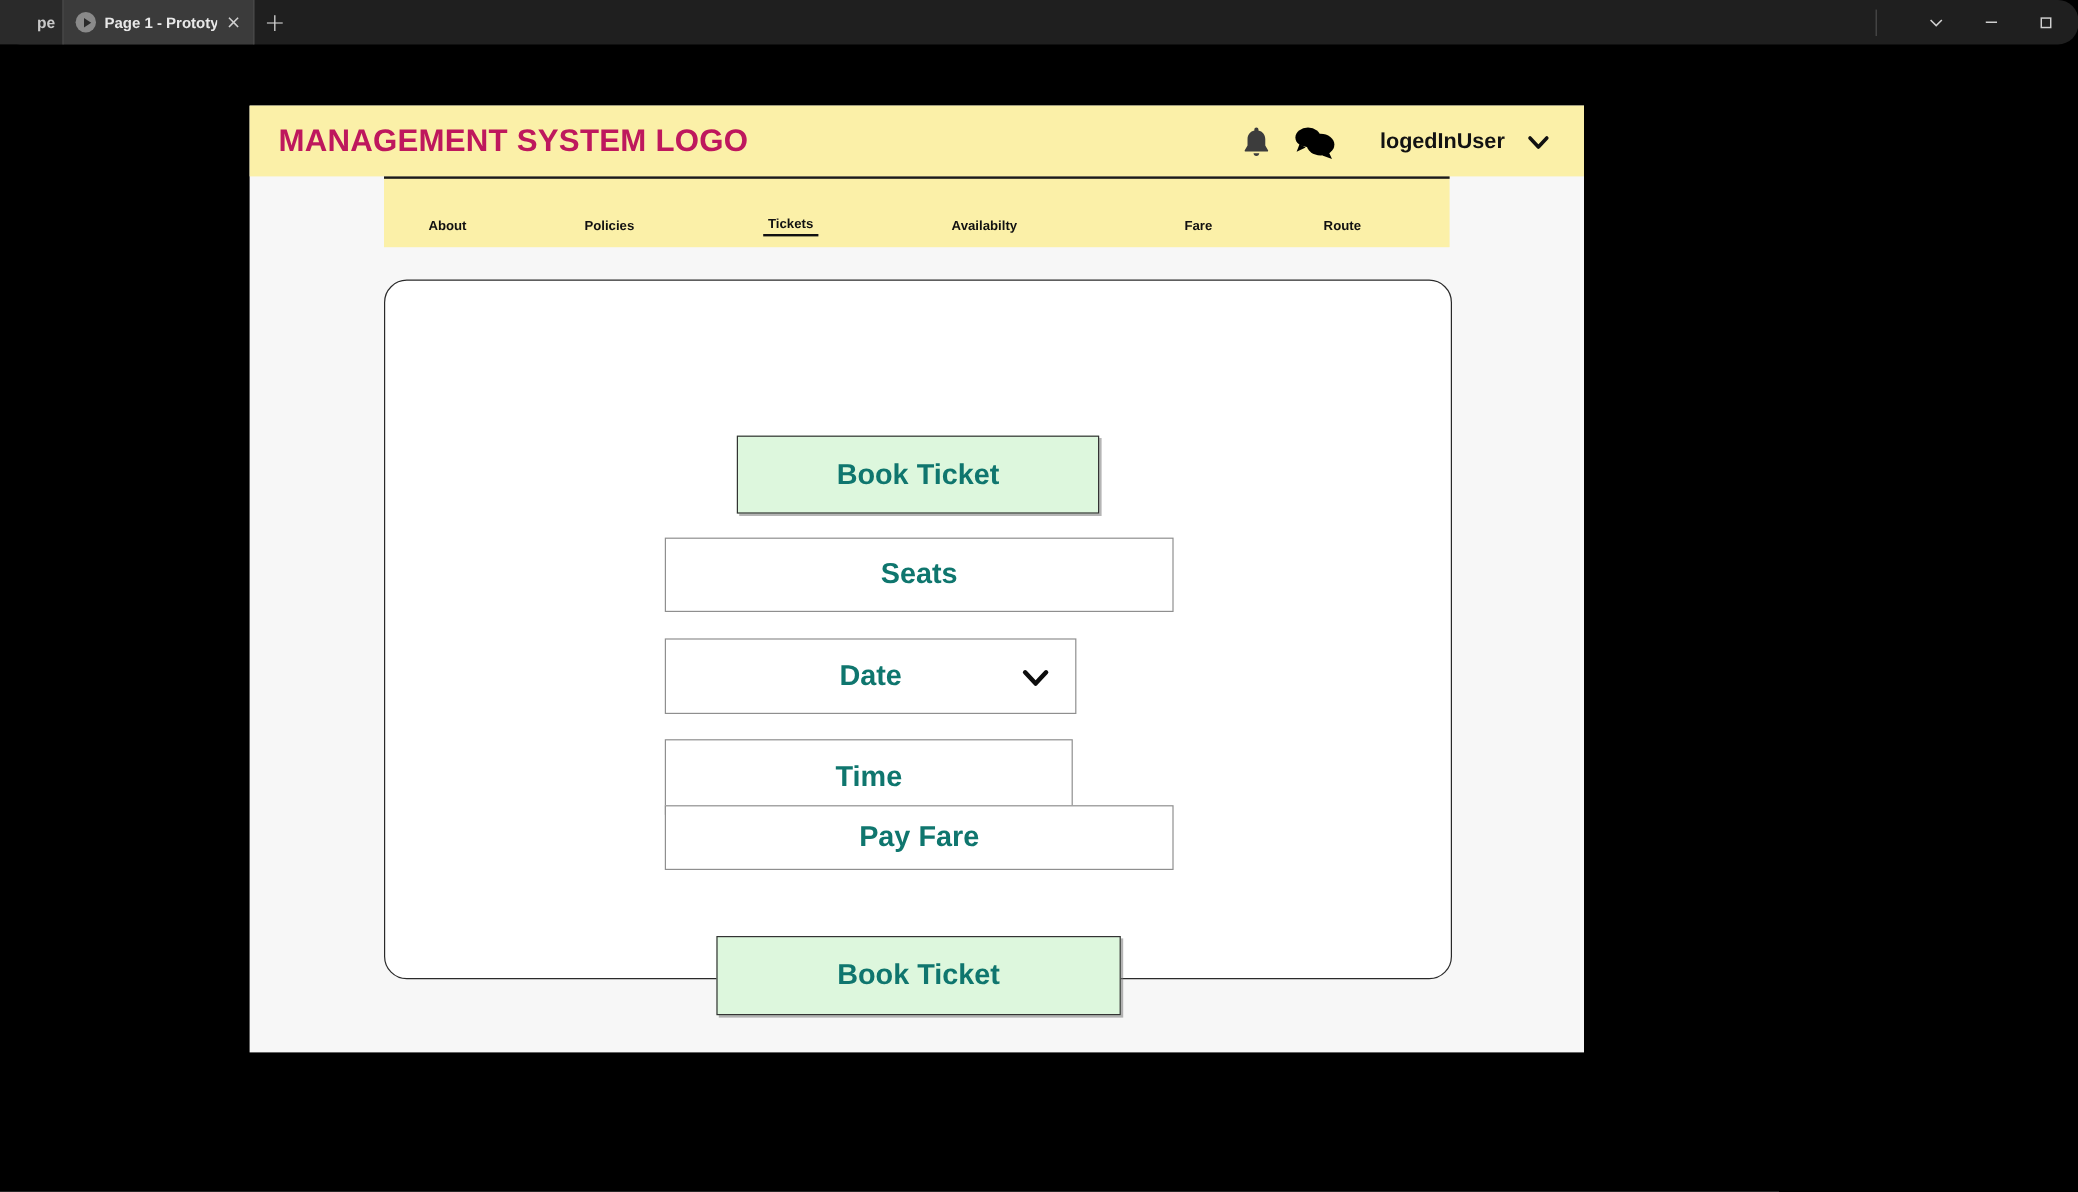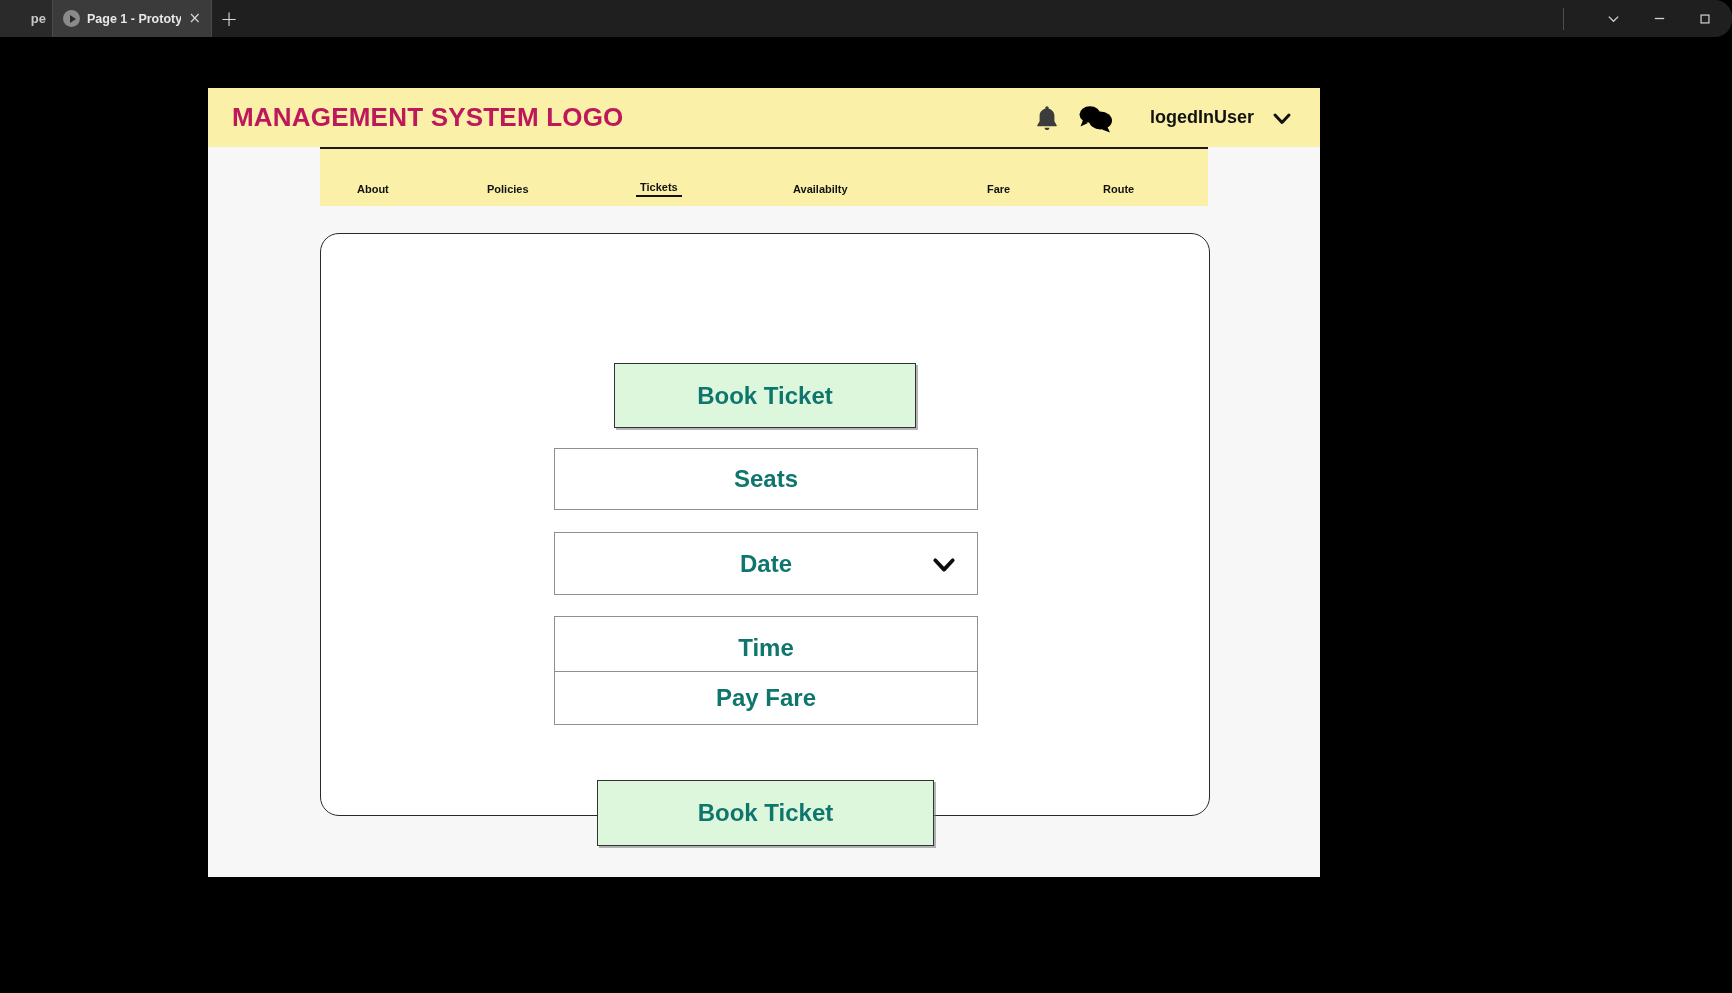--- a/index.html
+++ b/index.html
@@ -259,22 +259,22 @@
     right: 18px;
     top: 50%;
     transform: translateY(-50%);
     width: 30px;
     height: 30px;
   }
 
   
   #btn-book-top   { left: 293px; top:  129px; width: 302px; height:  65px; }
   #fld-seats      { left: 233px; top:  214px; width: 424px; height:  62px; }
-  #fld-date       { left: 233px; top:  298px; width: 424px; height:  63px; }
-  #fld-time       { left: 233px; top:  382px; width: 424px; height:  63px; }
+  #fld-date       { left: 233px; top:  298px; width: 343px; height:  63px; }
+  #fld-time       { left: 233px; top:  382px; width: 340px; height:  63px; }
   #fld-payfare    { left: 233px; top:  437px; width: 424px; height:  54px; }
   #btn-book-bot   { left: 276px; top:  546px; width: 337px; height:  66px; }
 </style>
 </head>
 <body>
 
 <div class="browser-chrome">
 
   <div class="tab-strip">
 

